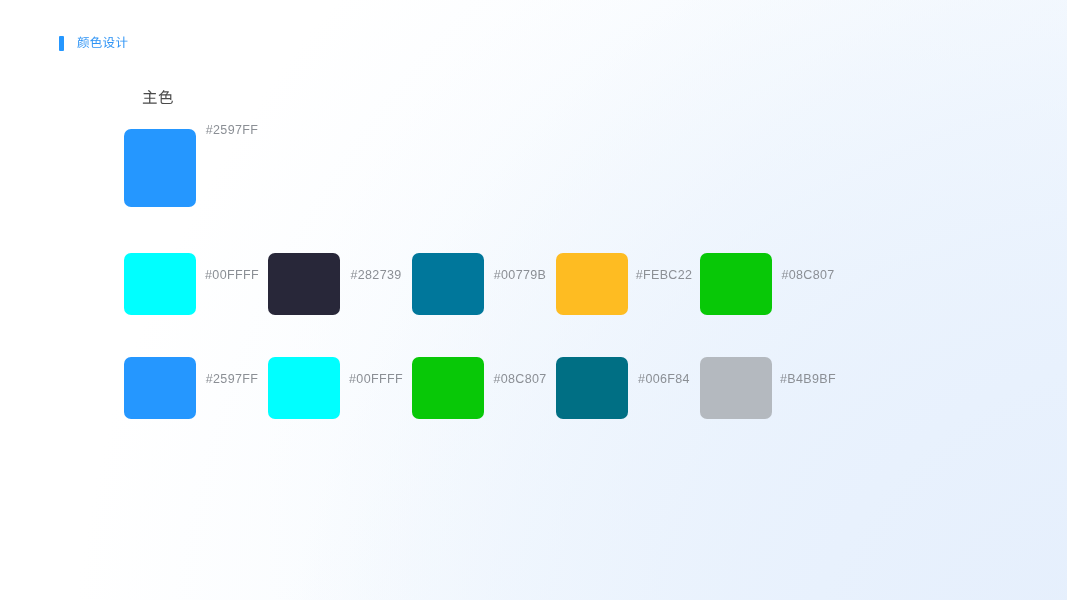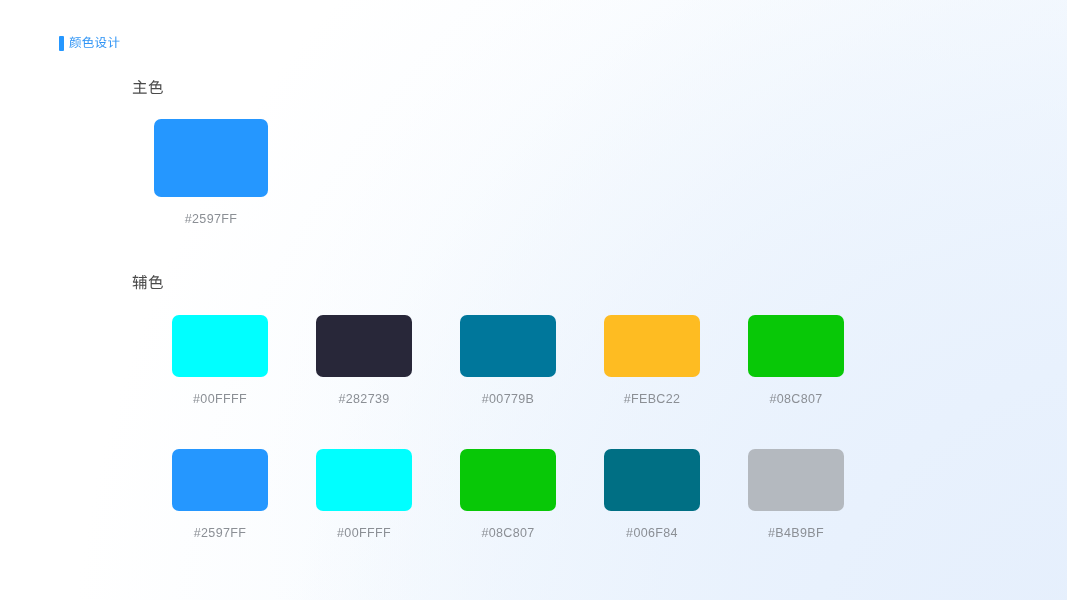--- a/index.html
+++ b/index.html
@@ -27,21 +27,21 @@
       linear-gradient(135deg, #ffffff 0%, #ffffff 52%, #fbfdff 72%, #f2f7fd 100%);
   }
 
   
   .page-header {
     position: absolute;
     left: 59px;
     top: 34px;
     display: flex;
     align-items: center;
-    gap: 5px;
+    gap: 13px;
     height: 18px;
   }
   .header-accent-bar {
     width: 5px;
     height: 15px;
     background: #2597ff;
     border-radius: 1px;
     flex: none;
   }
   .header-title {
@@ -58,34 +58,34 @@
     left: 124px;
     top: 70px;
     right: 0;
   }
   .section { margin-bottom: 0; }
   .section-title {
     font-size: 15.5px;
     color: #4a4a4a;
     line-height: 20px;
     letter-spacing: 0.5px;
-    margin: 8px;
+    margin: 18px;
     font-weight: 400;
   }
 
   .swatch-row {
     display: flex;
     flex-wrap: nowrap;
   }
   .swatch-cell {
     width: 144px;
     flex: none;
     display: flex;
-    flex-direction: column;
-    align-items: flex-end;
+    flex-direction: row;
+    align-items: flex-start;
   }
   .swatch-chip {
     width: 96px;
     height: 62px;
     border-radius: 7px;
   }
   .swatch-label {
     width: 96px;
     text-align: center;
     font-size: 12.5px;
@@ -134,21 +134,20 @@
       <h2 class="section-title">主色</h2>
       <div class="swatch-row">
         <div class="swatch-cell">
           <div class="swatch-chip" style="background:#2597FF"></div>
           <div class="swatch-label">#2597FF</div>
         </div>
       </div>
     </div>
 
     <div class="section" id="section-secondary">
-      <h2 class="section-title">辅色</h2>
       <div class="swatch-row">
         <div class="swatch-cell">
           <div class="swatch-chip" style="background:#00FFFF"></div>
           <div class="swatch-label">#00FFFF</div>
         </div>
         <div class="swatch-cell">
           <div class="swatch-chip" style="background:#282739"></div>
           <div class="swatch-label">#282739</div>
         </div>
         <div class="swatch-cell">

